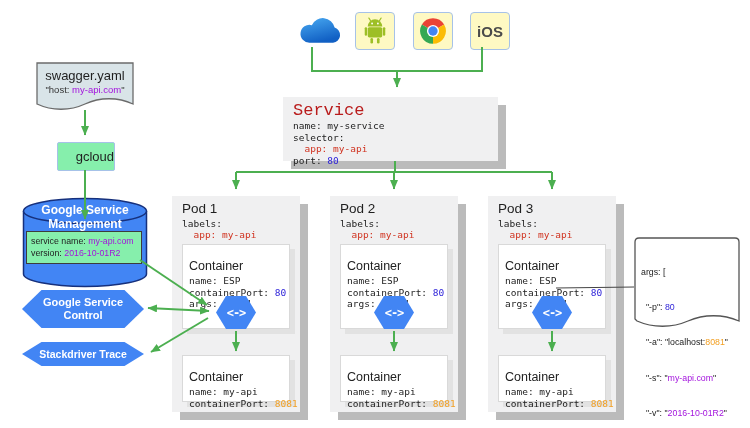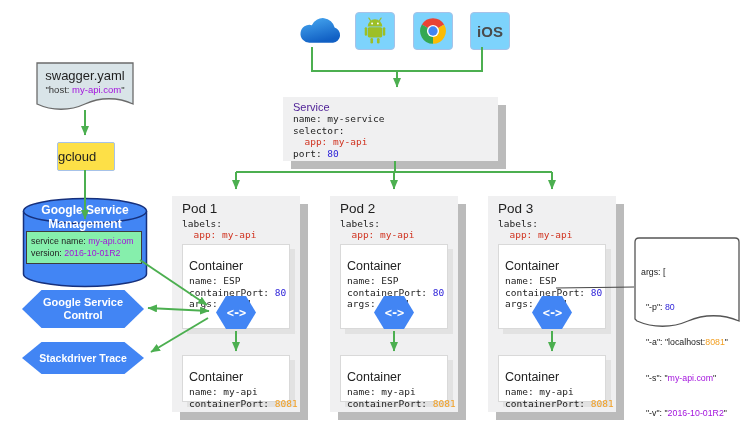--- a/index.html
+++ b/index.html
@@ -6,41 +6,41 @@
   #canvas{position:relative;width:750px;height:428px;background:#fff;overflow:hidden;
           font-family:"Liberation Sans",sans-serif;}
   .abs{position:absolute;}
   .code{font-family:"DejaVu Sans Mono","Liberation Mono",monospace;font-size:9.5px;
         line-height:11.5px;color:#1c1c1c;white-space:pre;}
   .c-red{color:#d0321f;}
   .c-blue{color:#2a1fd8;}
   .c-orange{color:#f2a024;}
   .c-purple{color:#a313dd;}
   .gray-card{background:#f0f0f1;box-shadow:8px 8px 0 0 #bbbbbb;}
-  .card-title{font-size:11px;color:#4c1d95;}
+  .card-title{font-size:17px;color:#b91c1c;font-family:Liberation Mono, monospace;}
   .white-box{position:absolute;background:#fff;border:1px solid #d9d9d9;
              box-shadow:5px 5px 0 0 #e2e2e2;padding:14px 0 0 6px;box-sizing:border-box;}
   .box-title{font-size:12.5px;color:#222;margin-bottom:2px;}
   .pod{position:absolute;top:196px;width:128px;height:216px;}
   .pod-inner{position:absolute;inset:0;background:#f0f0f1;box-shadow:8px 8px 0 0 #bbbbbb;}
   .pod-title{position:absolute;left:10px;top:5px;font-size:13.5px;color:#1f1f1f;}
   .pod-lab1{position:absolute;left:10px;top:22px;}
   .pod-lab2{position:absolute;left:10px;top:33px;}
   .cont1{left:10px;top:48px;width:108px;height:85px;}
   .cont2{left:10px;top:159px;width:108px;height:47px;}
   .hex{position:absolute;left:44px;top:100px;width:40px;height:33px;background:#4285f4;
        clip-path:polygon(0 50%,25% 0,75% 0,100% 50%,75% 100%,25% 100%);
        display:flex;align-items:center;justify-content:center;}
   .hex span{color:#fff;font-family:"DejaVu Sans Mono",monospace;font-weight:bold;
             font-size:12px;letter-spacing:-1px;}
   .wide-hex{position:absolute;background:#4285f4;
        clip-path:polygon(0 50%,16% 0,84% 0,100% 50%,84% 100%,16% 100%);
        display:flex;flex-direction:column;align-items:center;justify-content:center;}
   .wide-hex div{color:#fff;font-weight:bold;font-size:11px;line-height:13px;text-align:center;}
-  .client-box{position:absolute;top:12px;width:38px;height:36px;background:#7dd3fc;
+  .client-box{position:absolute;top:12px;width:38px;height:36px;background:#fef9c3;
        border:1px solid #a6c2e8;border-radius:4px;display:flex;align-items:center;justify-content:center;}
   .svgicon{display:block;}
 </style>
 </head>
 <body>
 
 <div id="canvas">
 
   <svg class="abs svgicon" style="left:294px;top:13px" width="50" height="33" viewBox="0 0 64 42">
     <defs>
@@ -86,22 +86,22 @@
   </div>
 
   <div class="abs" style="left:36px;top:62px;width:98px;height:54px">
     <svg width="98" height="54" viewBox="0 0 98 54" style="position:absolute;left:0;top:0">
       <path d="M1,1 H97 V42 C82,35 64,35 49,42 C34,49 16,49 1,42 Z" fill="#d9e4e8" stroke="#6b6b6b" stroke-width="1.3"></path>
     </svg>
     <div class="abs" style="left:0;top:6px;width:98px;text-align:center;font-size:13px;color:#1f1f1f">swagger.yaml</div>
     <div class="abs" style="left:0;top:22px;width:98px;text-align:center;font-size:9.5px;color:#333"><span>"host: </span><span class="c-purple">my-api.com</span><span>"</span></div>
   </div>
 
-  <div class="abs" style="left:57px;top:142px;width:56px;height:27px;background:#fde047;border:1.4px solid #a6c2e8;
-       border-radius:2px;display:flex;align-items:center;justify-content:flex-start;font-size:13px;color:#1f1f1f">
+  <div class="abs" style="left:57px;top:142px;width:56px;height:27px;background:#86efac;border:1.4px solid #a6c2e8;
+       border-radius:2px;display:flex;align-items:center;justify-content:flex-end;font-size:13px;color:#1f1f1f">
     <span>gcloud</span>
   </div>
 
   <div class="abs" style="left:22px;top:197px;width:126px;height:92px">
     <svg width="126" height="92" viewBox="0 0 126 92" style="position:absolute;left:0;top:0">
       <path d="M1.5,14 v63 a61.5,12.5 0 0 0 123,0 v-63" fill="#4285f4" stroke="#16307c" stroke-width="1.5"></path>
       <ellipse cx="63" cy="14" rx="61.5" ry="12.5" fill="#4285f4" stroke="#16307c" stroke-width="1.5"></ellipse>
     </svg>
     <div class="abs" style="left:0;top:6px;width:126px;text-align:center;color:#fff;font-weight:bold;font-size:12px;line-height:14px">
       <div>Google Service</div>
@@ -111,21 +111,21 @@
          padding:3px 0 0 4px;box-sizing:border-box;font-size:8.8px;line-height:12px;color:#222">
       <div><span>service name: </span><span class="c-purple">my-api.com</span></div>
       <div><span>version: </span><span class="c-purple">2016-10-01R2</span></div>
     </div>
   </div>
 
   <div class="wide-hex" style="left:22px;top:290px;width:122px;height:38px">
     <div>Google Service</div>
     <div>Control</div>
   </div>
-  <div class="wide-hex" style="left:22px;top:342px;width:122px;height:32px">
+  <div class="wide-hex" style="left:22px;top:342px;width:122px;height:24px">
     <div style="font-size:10.5px">Stackdriver Trace</div>
   </div>
 
   <div class="abs gray-card" style="left:283px;top:97px;width:215px;height:64px;padding:4px 0 0 10px;box-sizing:border-box">
     <div class="card-title">Service</div>
     <div class="code">name: my-service</div>
     <div class="code">selector:</div>
     <div class="code c-red">  app: my-api</div>
     <div class="code"><span>port: </span><span class="c-blue">80</span></div>
   </div>

